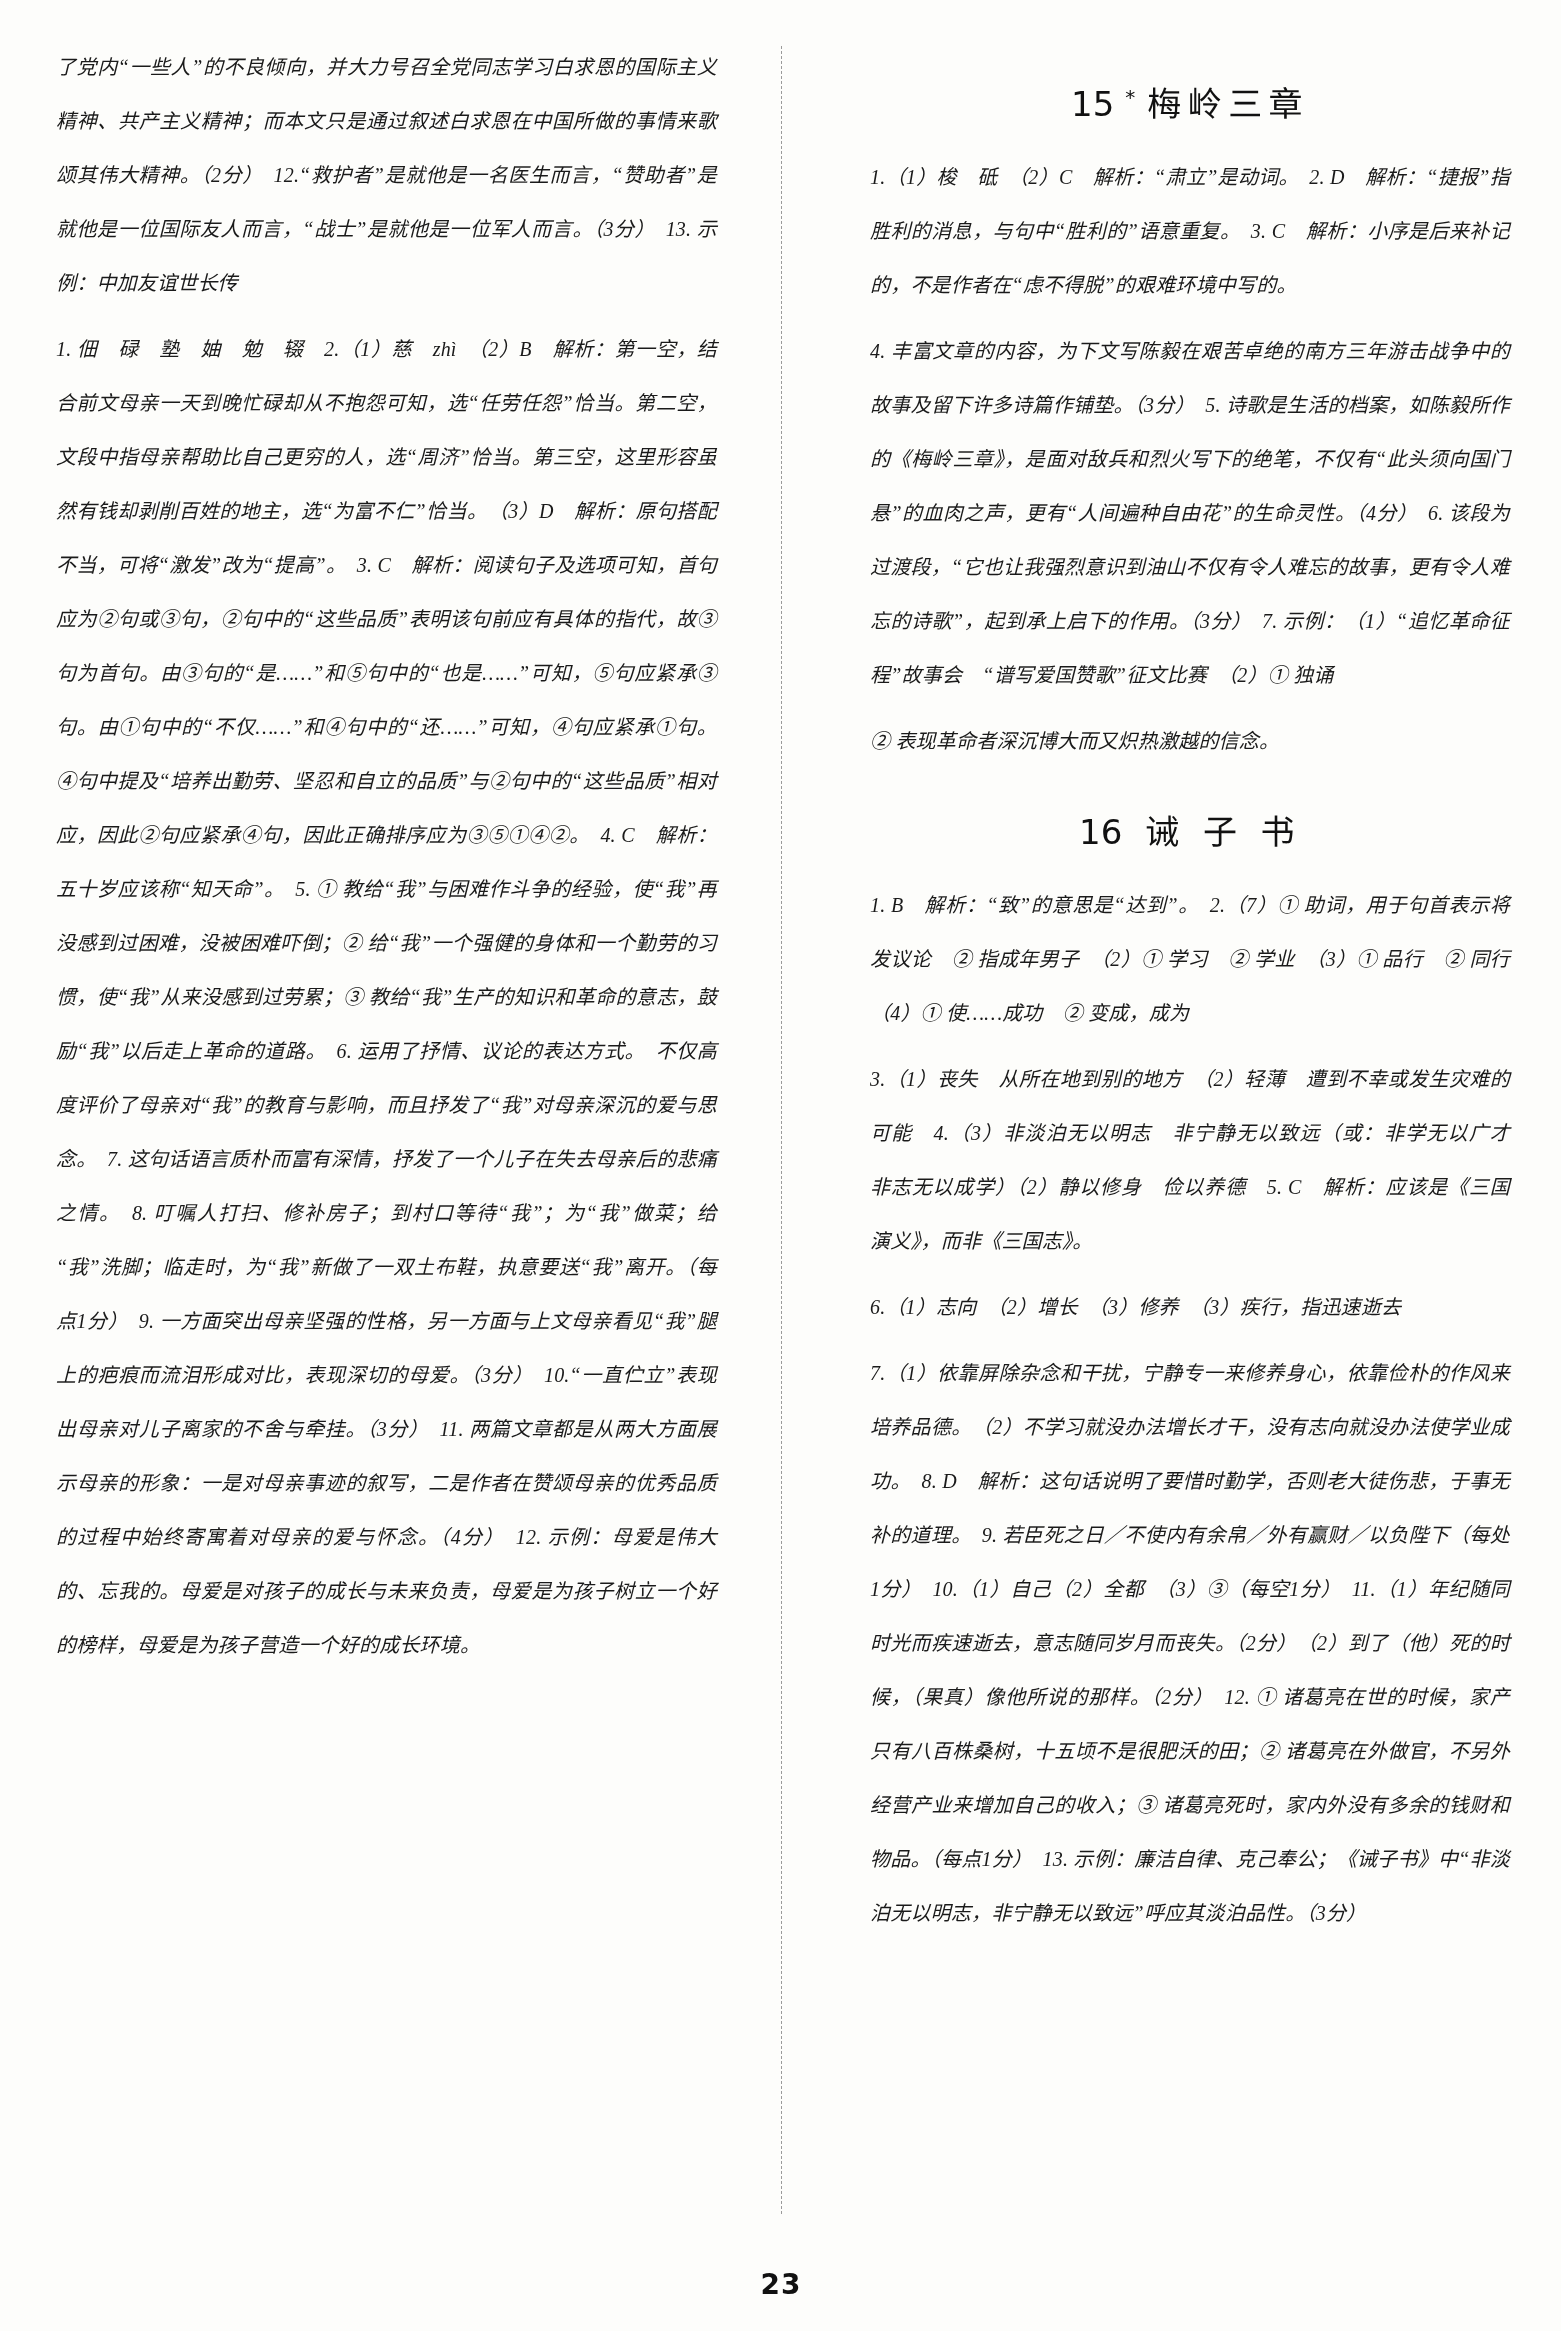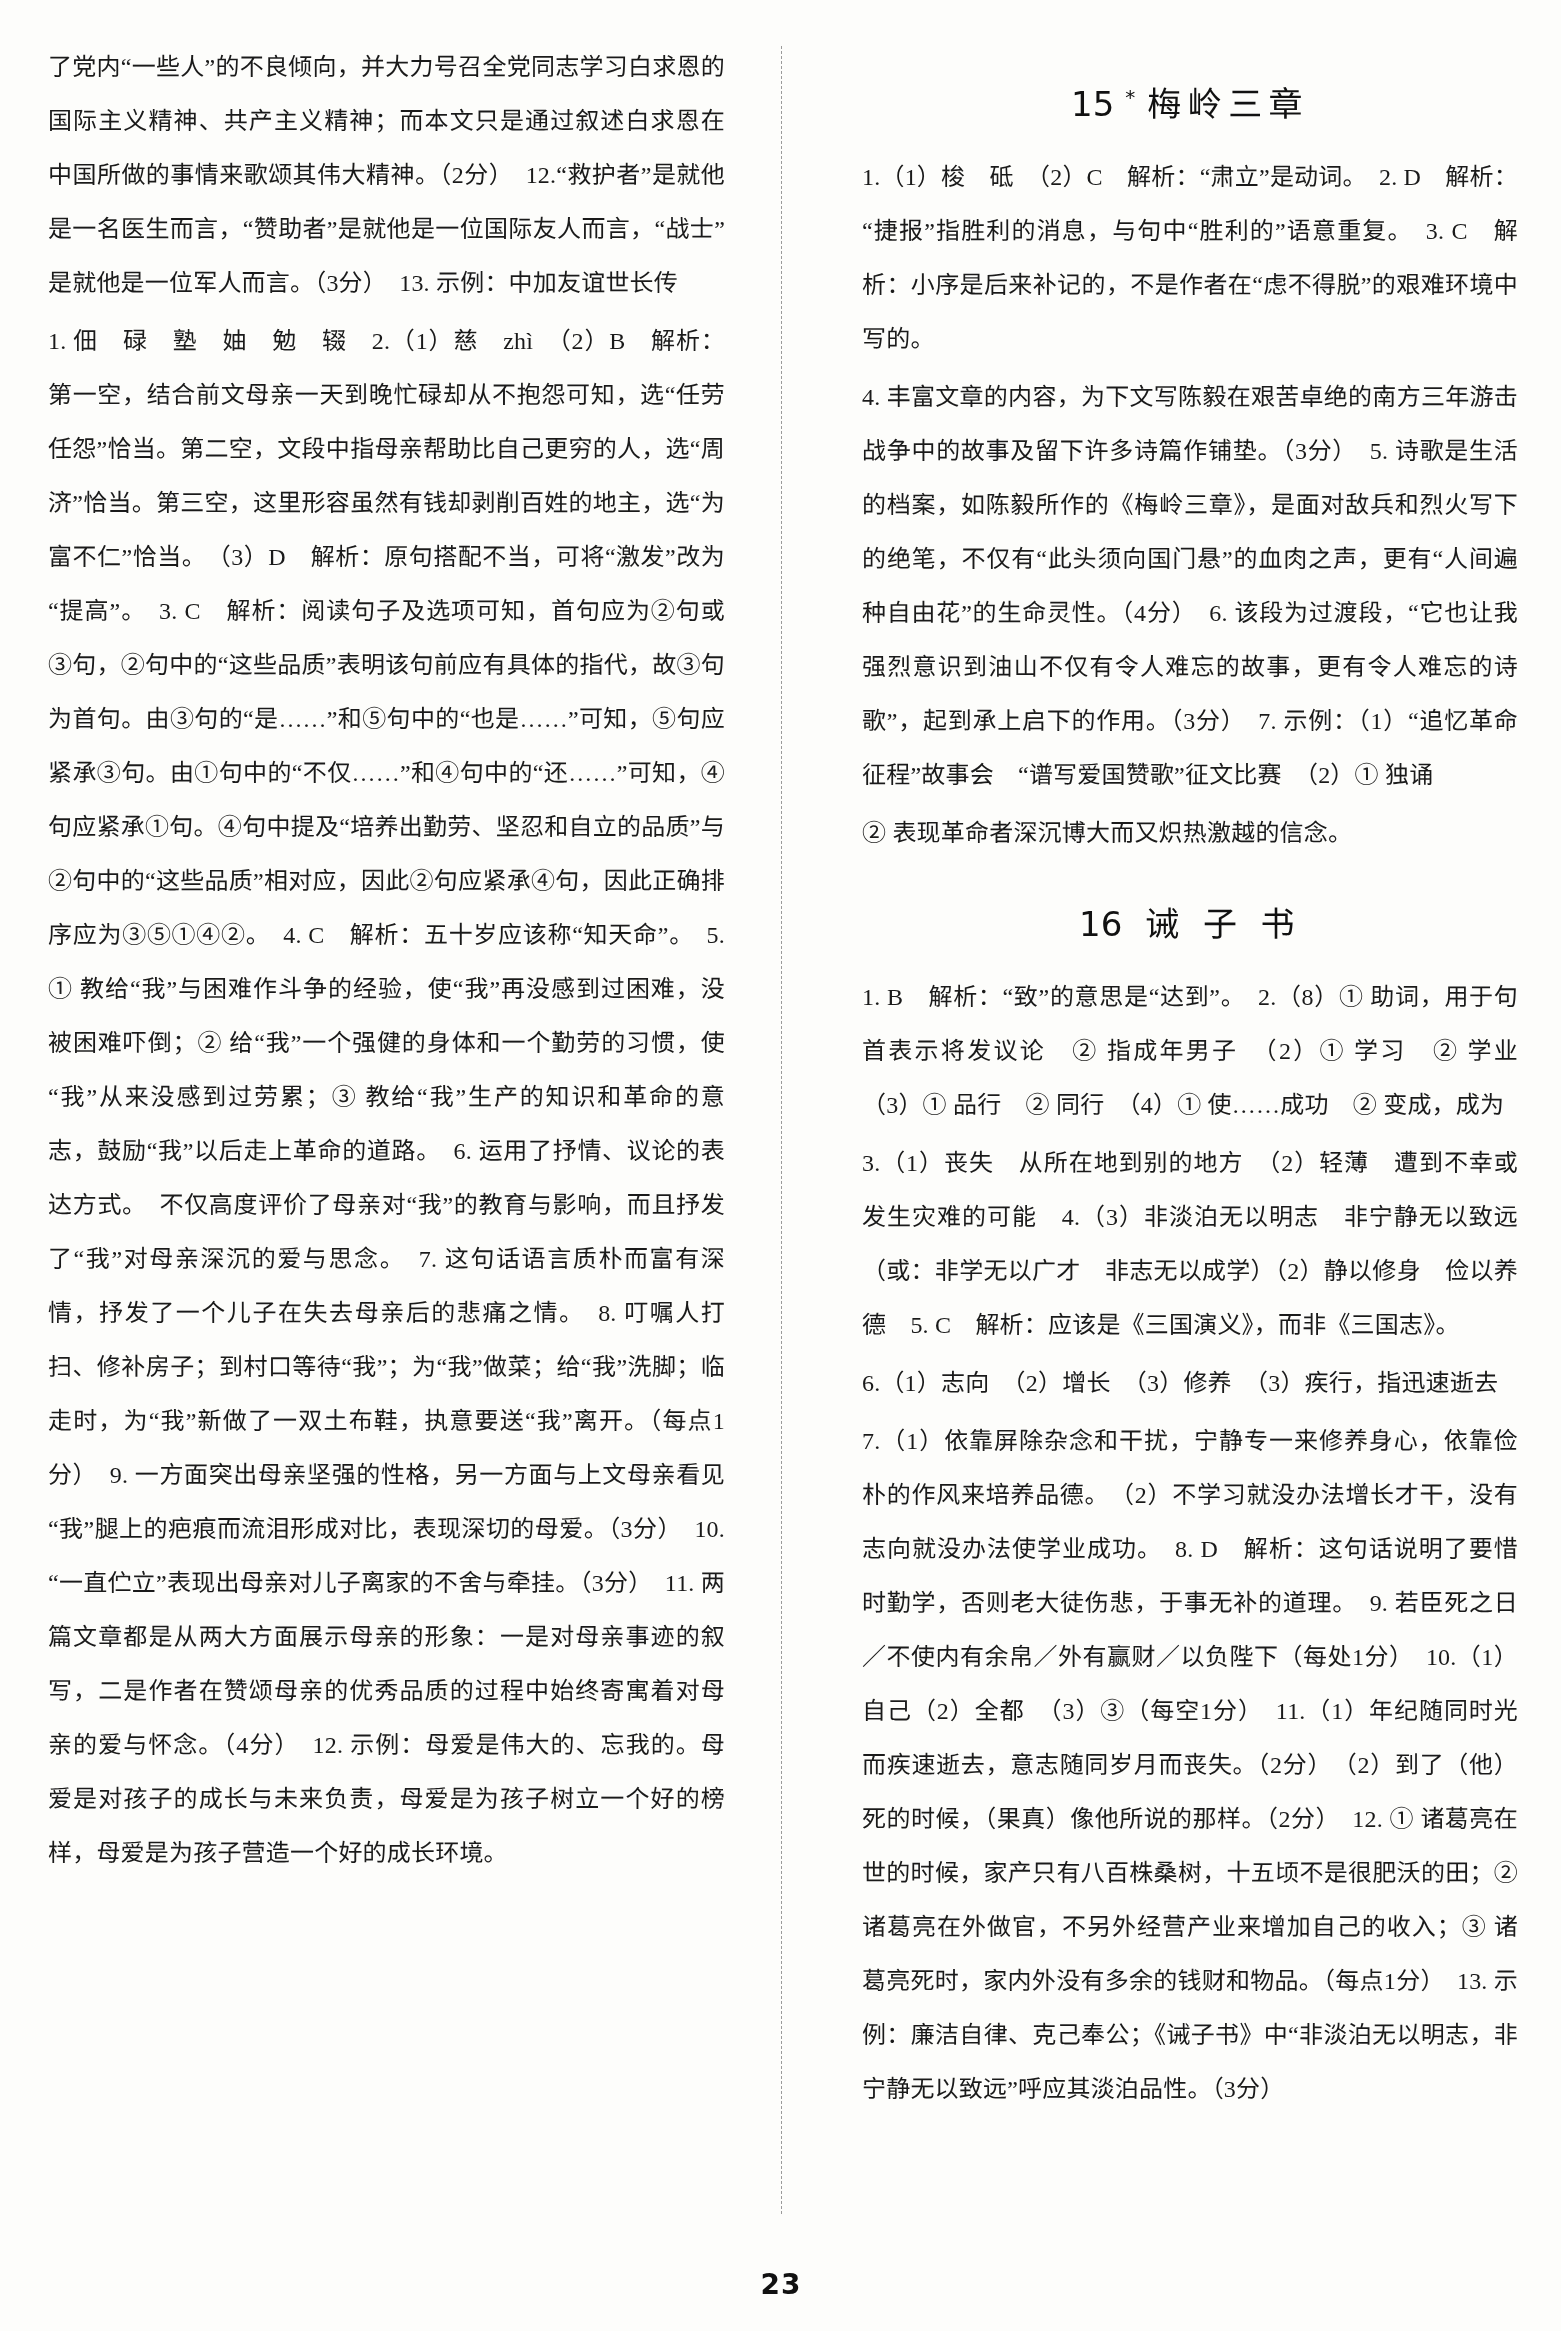--- a/index.html
+++ b/index.html
@@ -47,27 +47,28 @@
     content: "";
     position: absolute;
     left: 50%;
     top: 5.5px;
     bottom: 37px;
     border-left: 1.8px dashed #9a9a9a;
   }
 
   
   .ptxt {
-    font-size: 24px;
+    font-size: 20px;
     line-height: 54px;
     text-align: justify;
     text-justify: inter-ideograph;
-    margin: 4px;
+    margin: 12px;
     letter-spacing: 0.2px;
     word-break: break-all;
+    font-style: italic;
   }
   .ptxt.first {
     margin-top: 0;
   }
   .sec-title {
     text-align: center;
     font-family: "DejaVu Sans", "Liberation Sans", sans-serif;
     font-weight: normal;
     font-size: 34px;
     letter-spacing: 6.4px;
@@ -127,21 +128,21 @@
       <p class="ptxt">1.（1）梭　砥　（2）C　解析：“肃立”是动词。　2. D　解析：“捷报”指胜利的消息，与句中“胜利的”语意重复。　3. C　解析：小序是后来补记的，不是作者在“虑不得脱”的艰难环境中写的。</p>
 
       <p class="ptxt">4. 丰富文章的内容，为下文写陈毅在艰苦卓绝的南方三年游击战争中的故事及留下许多诗篇作铺垫。（3分）　5. 诗歌是生活的档案，如陈毅所作的《梅岭三章》，是面对敌兵和烈火写下的绝笔，不仅有“此头须向国门悬”的血肉之声，更有“人间遍种自由花”的生命灵性。（4分）　6. 该段为过渡段，“它也让我强烈意识到油山不仅有令人难忘的故事，更有令人难忘的诗歌”，起到承上启下的作用。（3分）　7. 示例：（1）“追忆革命征程”故事会　“谱写爱国赞歌”征文比赛　（2）① 独诵</p>
 
       <p class="ptxt">② 表现革命者深沉博大而又炽热激越的信念。</p>
 
       <div class="sec-title">
         <span class="num">16</span><span class="gap-s"></span><span>诫 子 书</span>
       </div>
 
-      <p class="ptxt">1. B　解析：“致”的意思是“达到”。　2.（8）① 助词，用于句首表示将发议论　② 指成年男子　（2）① 学习　② 学业　（3）① 品行　② 同行　（4）① 使……成功　② 变成，成为</p>
+      <p class="ptxt">1. B　解析：“致”的意思是“达到”。　2.（7）① 助词，用于句首表示将发议论　② 指成年男子　（2）① 学习　② 学业　（3）① 品行　② 同行　（4）① 使……成功　② 变成，成为</p>
 
       <p class="ptxt">3.（1）丧失　从所在地到别的地方　（2）轻薄　遭到不幸或发生灾难的可能　4.（3）非淡泊无以明志　非宁静无以致远（或：非学无以广才　非志无以成学）（2）静以修身　俭以养德　5. C　解析：应该是《三国演义》，而非《三国志》。</p>
 
       <p class="ptxt">6.（1）志向　（2）增长　（3）修养　（3）疾行，指迅速逝去</p>
 
       <p class="ptxt">7.（1）依靠屏除杂念和干扰，宁静专一来修养身心，依靠俭朴的作风来培养品德。　（2）不学习就没办法增长才干，没有志向就没办法使学业成功。　8. D　解析：这句话说明了要惜时勤学，否则老大徒伤悲，于事无补的道理。　9. 若臣死之日／不使内有余帛／外有赢财／以负陛下（每处1分）　10.（1）自己（2）全都　（3）③（每空1分）　11.（1）年纪随同时光而疾速逝去，意志随同岁月而丧失。（2分）　（2）到了（他）死的时候，（果真）像他所说的那样。（2分）　12. ① 诸葛亮在世的时候，家产只有八百株桑树，十五顷不是很肥沃的田；② 诸葛亮在外做官，不另外经营产业来增加自己的收入；③ 诸葛亮死时，家内外没有多余的钱财和物品。（每点1分）　13. 示例：廉洁自律、克己奉公；《诫子书》中“非淡泊无以明志，非宁静无以致远”呼应其淡泊品性。（3分）</p>
 
     </div>
 
   </div>

